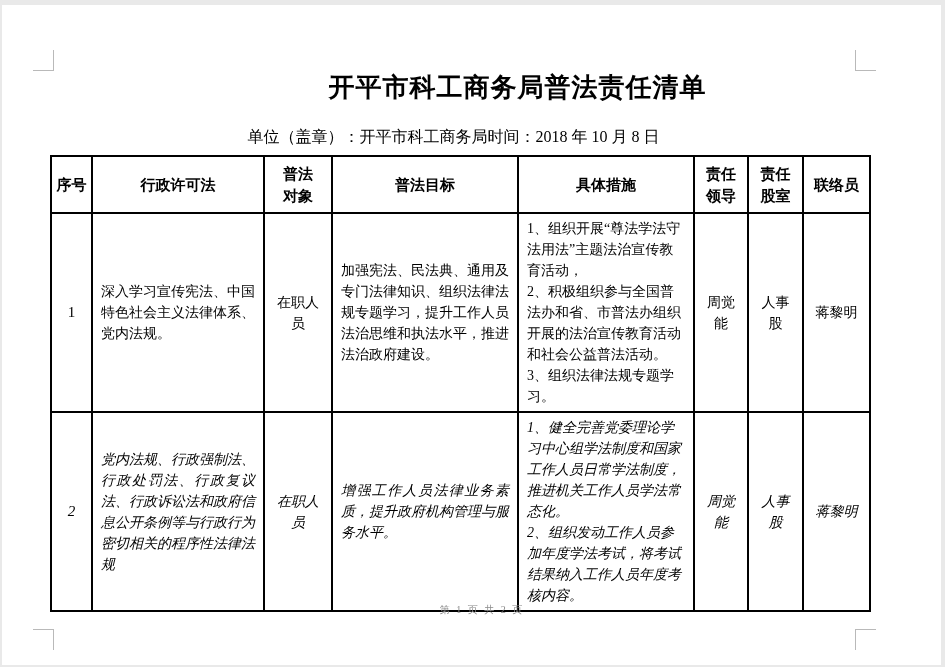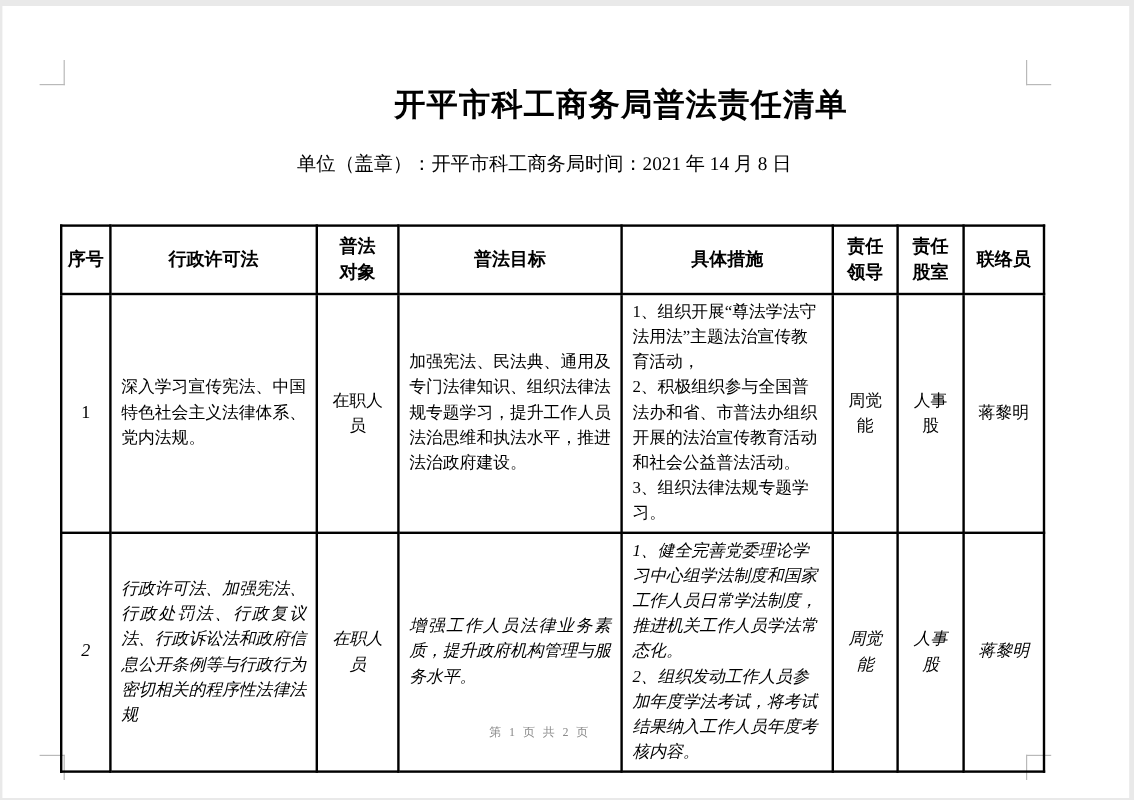--- a/index.html
+++ b/index.html
@@ -23,21 +23,21 @@
   .meta-row{
     position:absolute;left:53px;top:127px;width:815px;
     display:flex;justify-content:center;align-items:flex-start;
     font-size:16px;color:#000;
   }
   .meta-date{padding-right:14px;}
 
   table.doc-table{
     position:absolute;left:50px;top:155px;width:819px;
     border-collapse:collapse;table-layout:fixed;
-    font-size:14px;color:#000;margin-top:32px;
+    font-size:14px;color:#000;
   }
   table.doc-table th, table.doc-table td{
     border:2px solid #000;
     padding:4px 8px;
     vertical-align:middle;
     box-sizing:border-box;
     line-height:21px;
   }
   table.doc-table th{
     font-weight:bold;font-size:15px;text-align:center;
@@ -45,39 +45,39 @@
   }
   tr.row-1 td{height:190px;border-radius:13px;}
   tr.row-2 td{height:188px;font-style:italic;}
   td.c-index{text-align:center;font-size:15px;}
   td.c-content, td.c-goal{text-align:justify;text-justify:inter-ideograph;}
   td.c-target, td.c-leader, td.c-dept, td.c-liaison{text-align:center;padding:4px 3px;}
   td.c-measures{text-align:left;white-space:pre-line;}
 
   .page-footer{
     position:absolute;left:0;top:603px;width:900px;text-align:center;
-    font-size:10px;color:#8a8a8a;letter-spacing:2px;
+    font-size:10px;color:#8a8a8a;letter-spacing:2px;padding-left:32px;
   }
 </style>
 </head>
 <body>
 
 <div class="canvas">
   <div class="page"></div>
 
   <div class="mark mark-tl"></div>
   <div class="mark mark-tr"></div>
   <div class="mark mark-bl"></div>
   <div class="mark mark-br"></div>
 
   <div class="doc-title">开平市科工商务局普法责任清单</div>
 
   <div class="meta-row">
     <span class="meta-unit">单位（盖章）：开平市科工商务局</span>
-    <span class="meta-date">时间：2021 年 14 月 8 日</span>
+    <span class="meta-date">时间：2018 年 10 月 8 日</span>
   </div>
 
   <table class="doc-table">
     <colgroup>
       <col style="width:41px">
         <col style="width:172px">
         <col style="width:68px">
         <col style="width:186px">
       <col style="width:176px">
         <col style="width:54px">
@@ -107,21 +107,21 @@
         <td class="c-goal">加强宪法、民法典、通用及专门法律知识、组织法律法规专题学习，提升工作人员法治思维和执法水平，推进法治政府建设。</td>
         <td class="c-measures">1、组织开展“尊法学法守法用法”主题法治宣传教育活动，
 2、积极组织参与全国普法办和省、市普法办组织开展的法治宣传教育活动和社会公益普法活动。
 3、组织法律法规专题学习。</td>
         <td class="c-leader">周觉能</td>
         <td class="c-dept">人事股</td>
         <td class="c-liaison">蒋黎明</td>
       </tr>
       <tr class="row-2">
         <td class="c-index">2</td>
-        <td class="c-content">行政许可法、加强宪法、行政处罚法、行政复议法、行政诉讼法和政府信息公开条例等与行政行为密切相关的程序性法律法规</td>
+        <td class="c-content">党内法规、行政强制法、行政处罚法、行政复议法、行政诉讼法和政府信息公开条例等与行政行为密切相关的程序性法律法规</td>
         <td class="c-target">在职人员</td>
         <td class="c-goal">增强工作人员法律业务素质，提升政府机构管理与服务水平。</td>
         <td class="c-measures">1、健全完善党委理论学习中心组学法制度和国家工作人员日常学法制度，推进机关工作人员学法常态化。
 2、组织发动工作人员参加年度学法考试，将考试结果纳入工作人员年度考核内容。</td>
         <td class="c-leader">周觉能</td>
         <td class="c-dept">人事股</td>
         <td class="c-liaison">蒋黎明</td>
       </tr>
     </tbody>
   </table>

